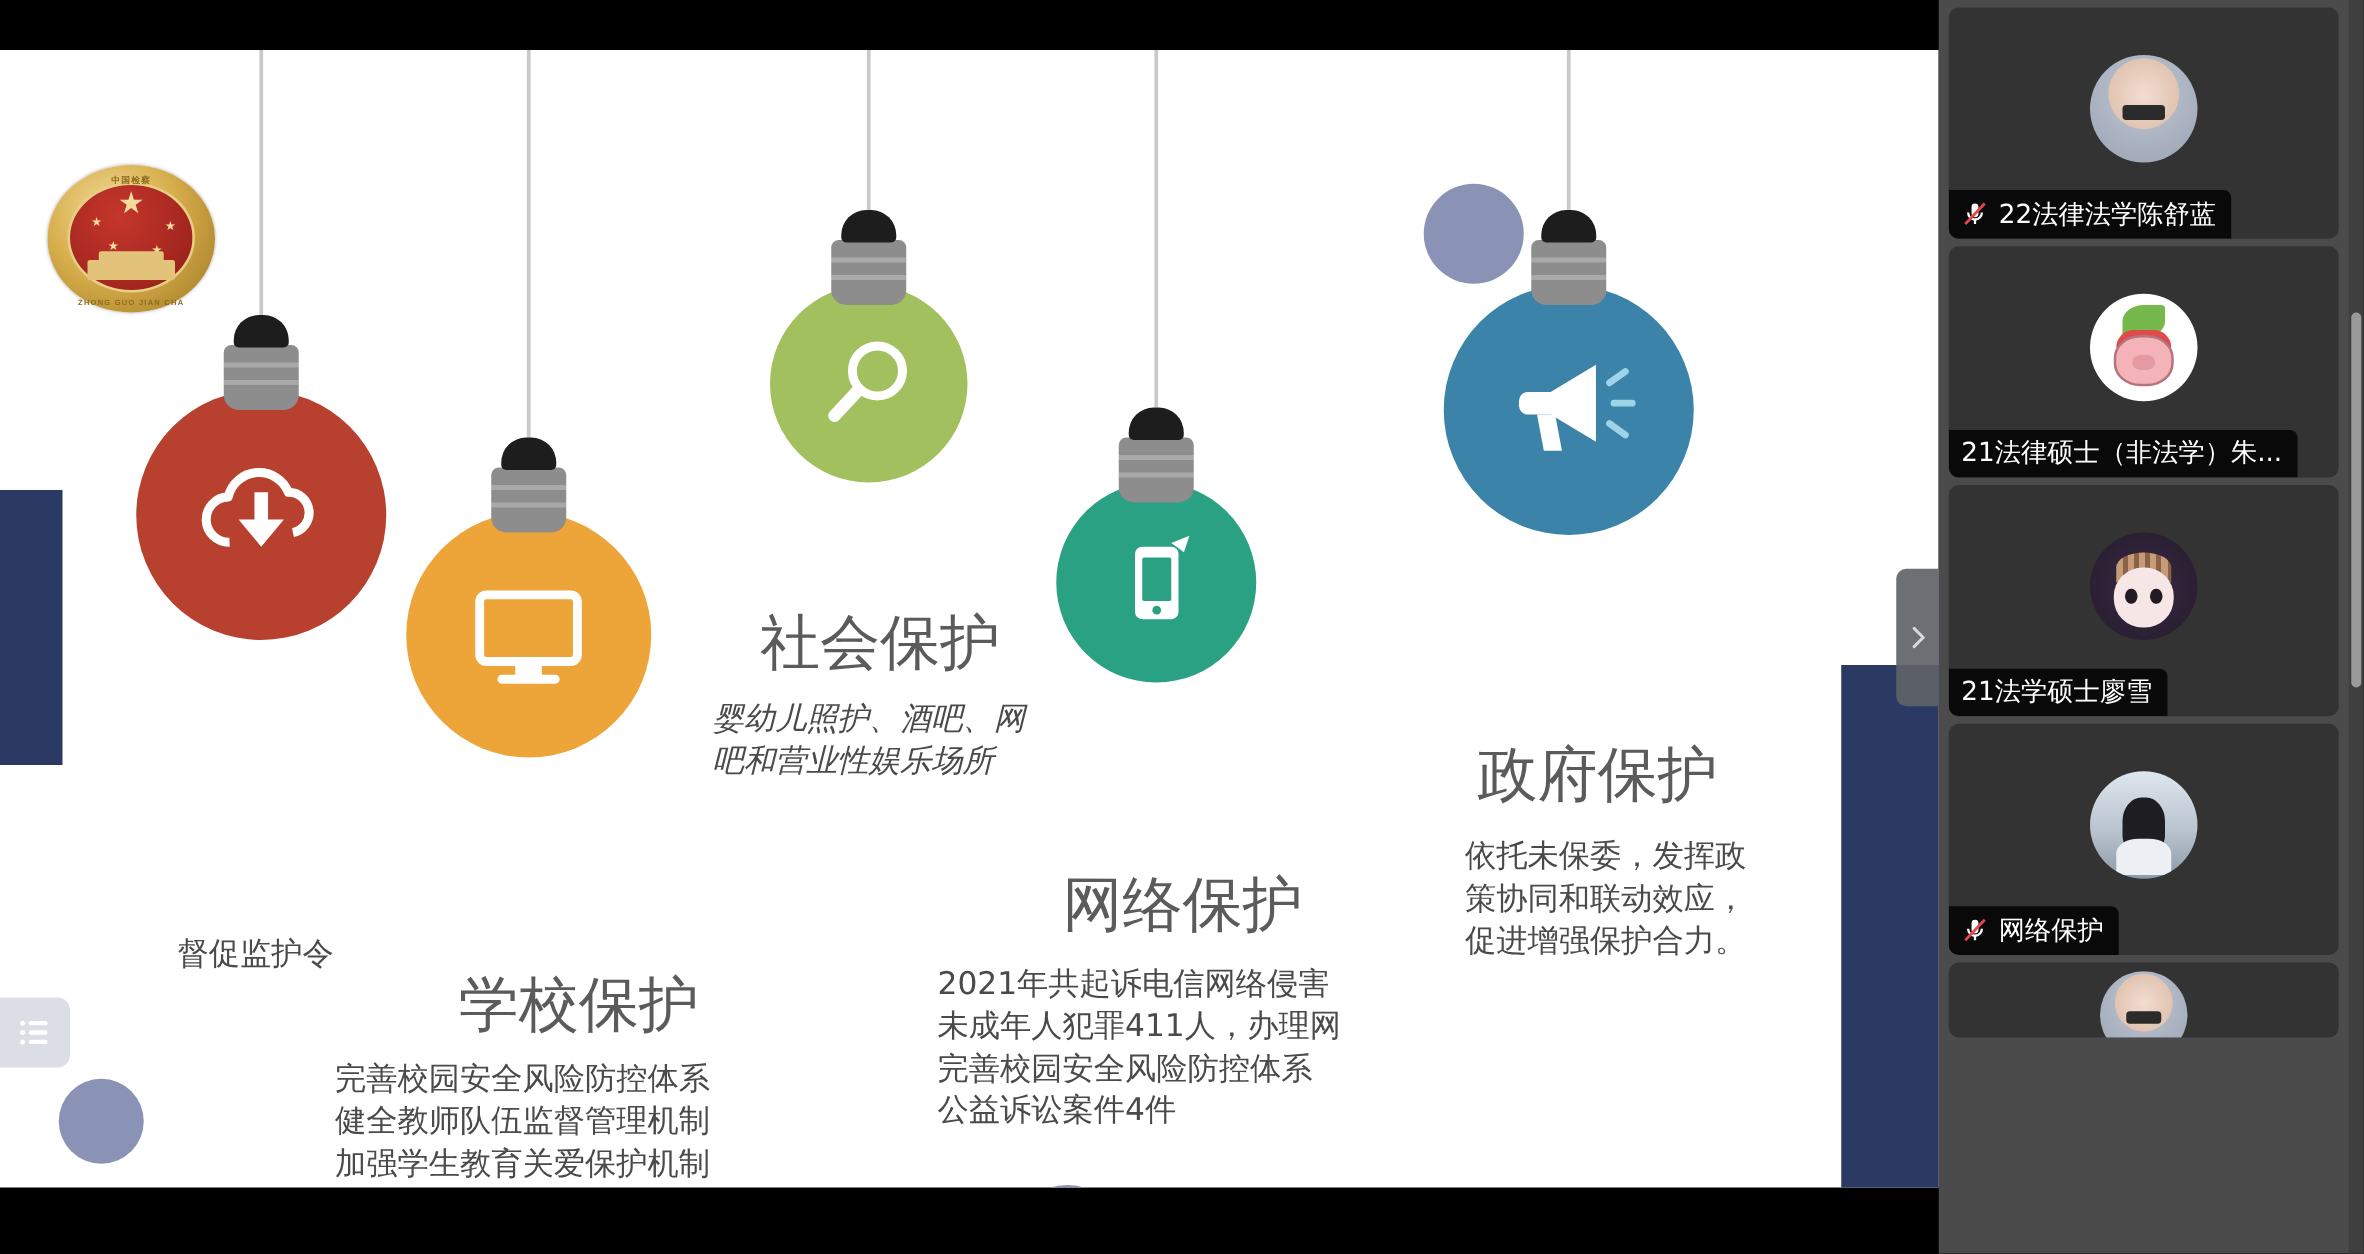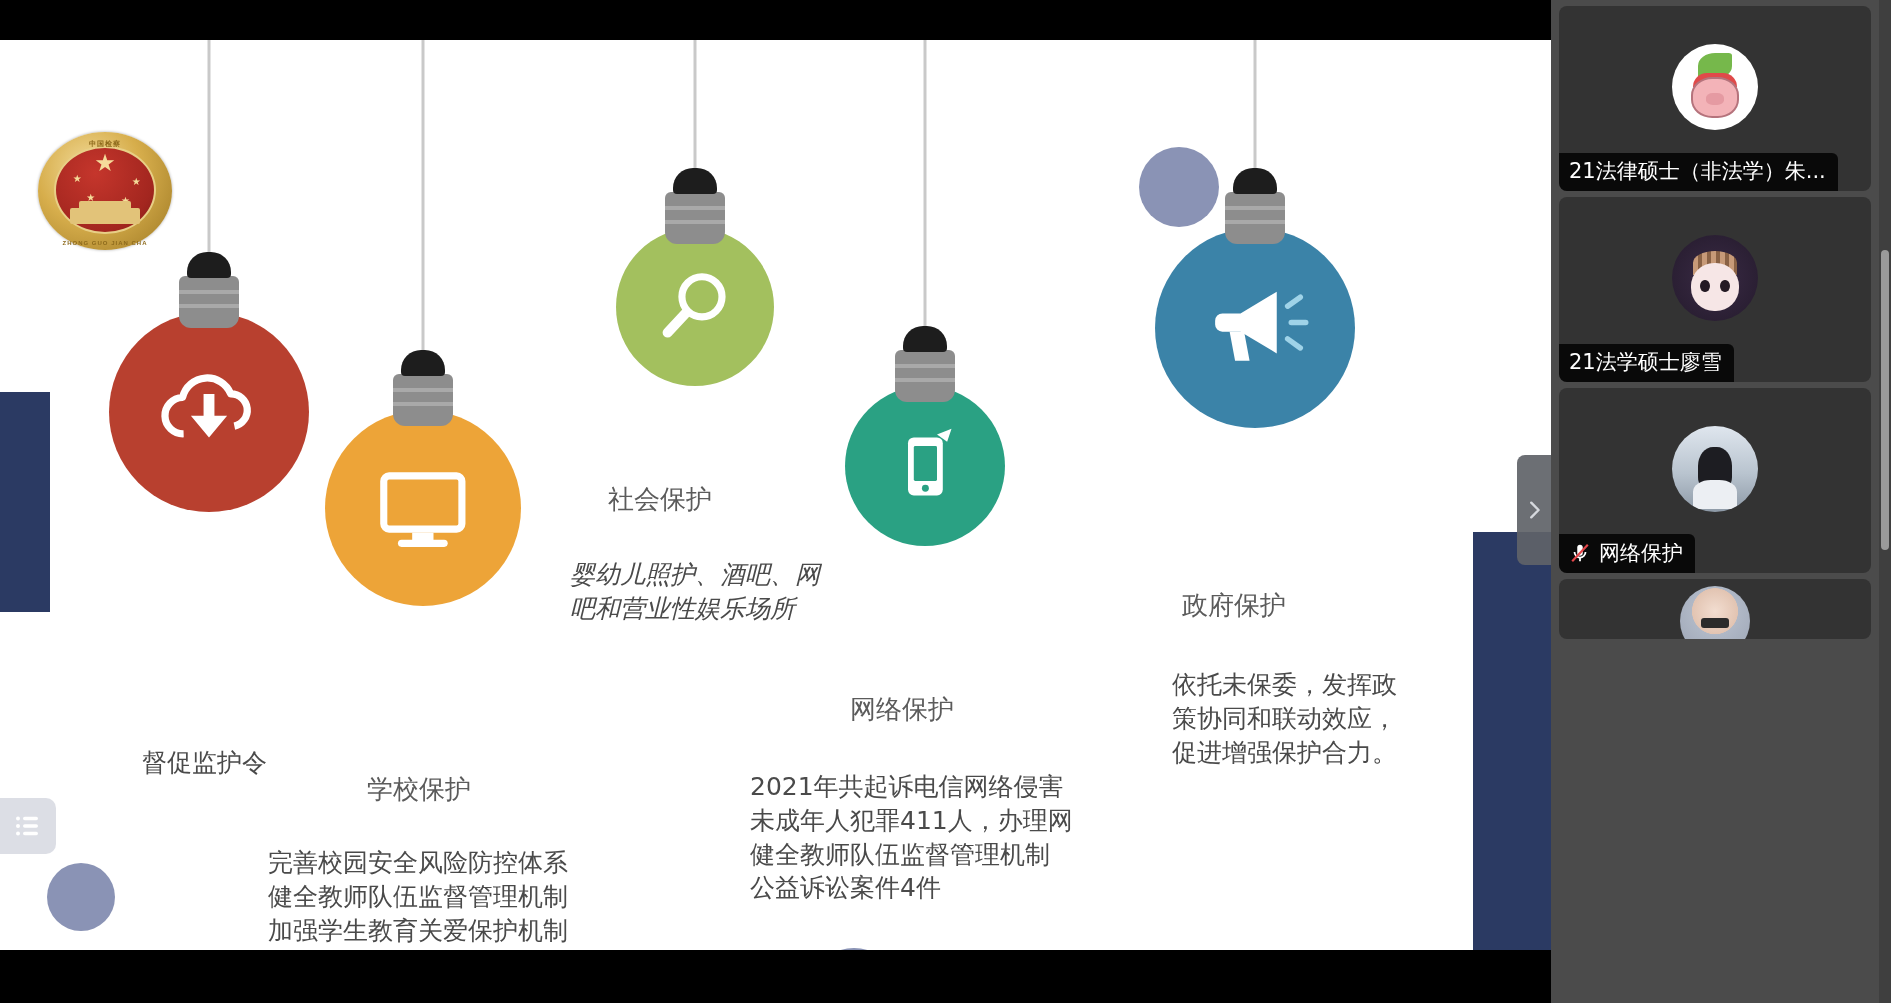--- a/index.html
+++ b/index.html
@@ -111,21 +111,21 @@
 
   
   #bulb-family  { left:104px;  top:0px; width:210px; }
   #bulb-school  { left:318px;  top:0px; width:210px; }
   #bulb-social  { left:600px;  top:0px; width:190px; }
   #bulb-network { left:830px;  top:0px; width:190px; }
   #bulb-gov     { left:1140px; top:0px; width:230px; }
 
   
   .lbl-title{
-    position:absolute; color:#5b5b5b; font-size:26px; font-weight:500;
+    position:absolute; color:#5b5b5b; font-size:48px; font-weight:500;
     white-space:nowrap;
     font-family:"DejaVu Sans","Liberation Sans",sans-serif;
   }
   .lbl-body{
     position:absolute; color:#4a4a4a; font-size:25px; line-height:1.35;
     font-family:"DejaVu Sans","Liberation Sans",sans-serif;
     white-space:pre-line;
   }
 
   
@@ -382,21 +382,21 @@
 健全教师队伍监督管理机制
 加强学生教育关爱保护机制</div>
 
       <div class="lbl-title" style="left:608px; top:442px;">社会保护</div>
       <div class="lbl-body" style="left:570px; top:518px;font-style:italic;">婴幼儿照护、酒吧、网
 吧和营业性娱乐场所</div>
 
       <div class="lbl-title" style="left:850px; top:652px;">网络保护</div>
       <div class="lbl-body" style="left:750px; top:730px;">2021年共起诉电信网络侵害
 未成年人犯罪411人，办理网
-健全教师队伍监督管理机制
+完善校园安全风险防控体系
 公益诉讼案件4件</div>
 
       <div class="lbl-title" style="left:1182px; top:548px;">政府保护</div>
       <div class="lbl-body" style="left:1172px; top:628px;">依托未保委，发挥政
 策协同和联动效应，
 促进增强保护合力。</div>
 
     </div>
 
     <div id="list-menu-btn">
@@ -415,60 +415,74 @@
     <div id="panel-collapse-btn">
       <svg viewBox="0 0 24 24">
         <polyline points="9,4 17,12 9,20" fill="none" stroke="#d5d8dd" stroke-width="2.6" stroke-linecap="round" stroke-linejoin="round"></polyline>
       </svg>
     </div>
   </div>
 
   <div id="participants">
     <div id="participants-scrollarea">
 
-
-
       <div class="tile">
-        <div class="avatar av-pig">
-          <div class="leaf"></div>
-            <div class="hat"></div>
-            <div class="head"></div>
-            <div class="nose"></div>
-        </div>
-        <div class="namebar">
-          <span class="nm">21法律硕士（非法学）朱...</span>
-        </div>
-      </div>
-
-      <div class="tile">
-        <div class="avatar av-hog">
-          <div class="spikes"></div>
-            <div class="face"></div>
-          <div class="eye l"></div>
-            <div class="eye r"></div>
-        </div>
-        <div class="namebar">
-          <span class="nm">21法学硕士廖雪</span>
-        </div>
-      </div>
-
-      <div class="tile">
-        <div class="avatar av-snow">
-          <div class="hair"></div>
-            <div class="coat"></div>
-        </div>
+        <div class="avatar av-photo1"></div>
         <div class="namebar">
           <span class="mic">
             <svg viewBox="0 0 24 24">
               <path fill="#fff" d="M12 3a3 3 0 0 1 3 3v6a3 3 0 0 1-6 0V6a3 3 0 0 1 3-3z"></path>
               <path fill="none" stroke="#fff" stroke-width="2" d="M6 11a6 6 0 0 0 12 0"></path>
               <line x1="12" y1="17" x2="12" y2="21" stroke="#fff" stroke-width="2"></line>
               <line x1="3.5" y1="21" x2="20.5" y2="3" stroke="#e4464a" stroke-width="2.4"></line>
             </svg>
           </span>
+          <span class="nm">22法律法学陈舒蓝</span>
+        </div>
+      </div>
+
+
+      <div class="tile">
+        <div class="avatar av-pig">
+          <div class="leaf"></div>
+            <div class="hat"></div>
+            <div class="head"></div>
+            <div class="nose"></div>
+        </div>
+        <div class="namebar">
+          <span class="nm">21法律硕士（非法学）朱...</span>
+        </div>
+      </div>
+
+      <div class="tile">
+        <div class="avatar av-hog">
+          <div class="spikes"></div>
+            <div class="face"></div>
+          <div class="eye l"></div>
+            <div class="eye r"></div>
+        </div>
+        <div class="namebar">
+          <span class="nm">21法学硕士廖雪</span>
+        </div>
+      </div>
+
+      <div class="tile">
+        <div class="avatar av-snow">
+          <div class="hair"></div>
+            <div class="coat"></div>
+        </div>
+        <div class="namebar">
+          <span class="mic">
+            <svg viewBox="0 0 24 24">
+              <path fill="#fff" d="M12 3a3 3 0 0 1 3 3v6a3 3 0 0 1-6 0V6a3 3 0 0 1 3-3z"></path>
+              <path fill="none" stroke="#fff" stroke-width="2" d="M6 11a6 6 0 0 0 12 0"></path>
+              <line x1="12" y1="17" x2="12" y2="21" stroke="#fff" stroke-width="2"></line>
+              <line x1="3.5" y1="21" x2="20.5" y2="3" stroke="#e4464a" stroke-width="2.4"></line>
+            </svg>
+          </span>
           <span class="nm">网络保护</span>
         </div>
       </div>
 
       <div class="tile partial">
         <div class="avatar av-photo1" style="top:70%; width:70px; height:70px;"></div>
       </div>
 
     </div>
 

